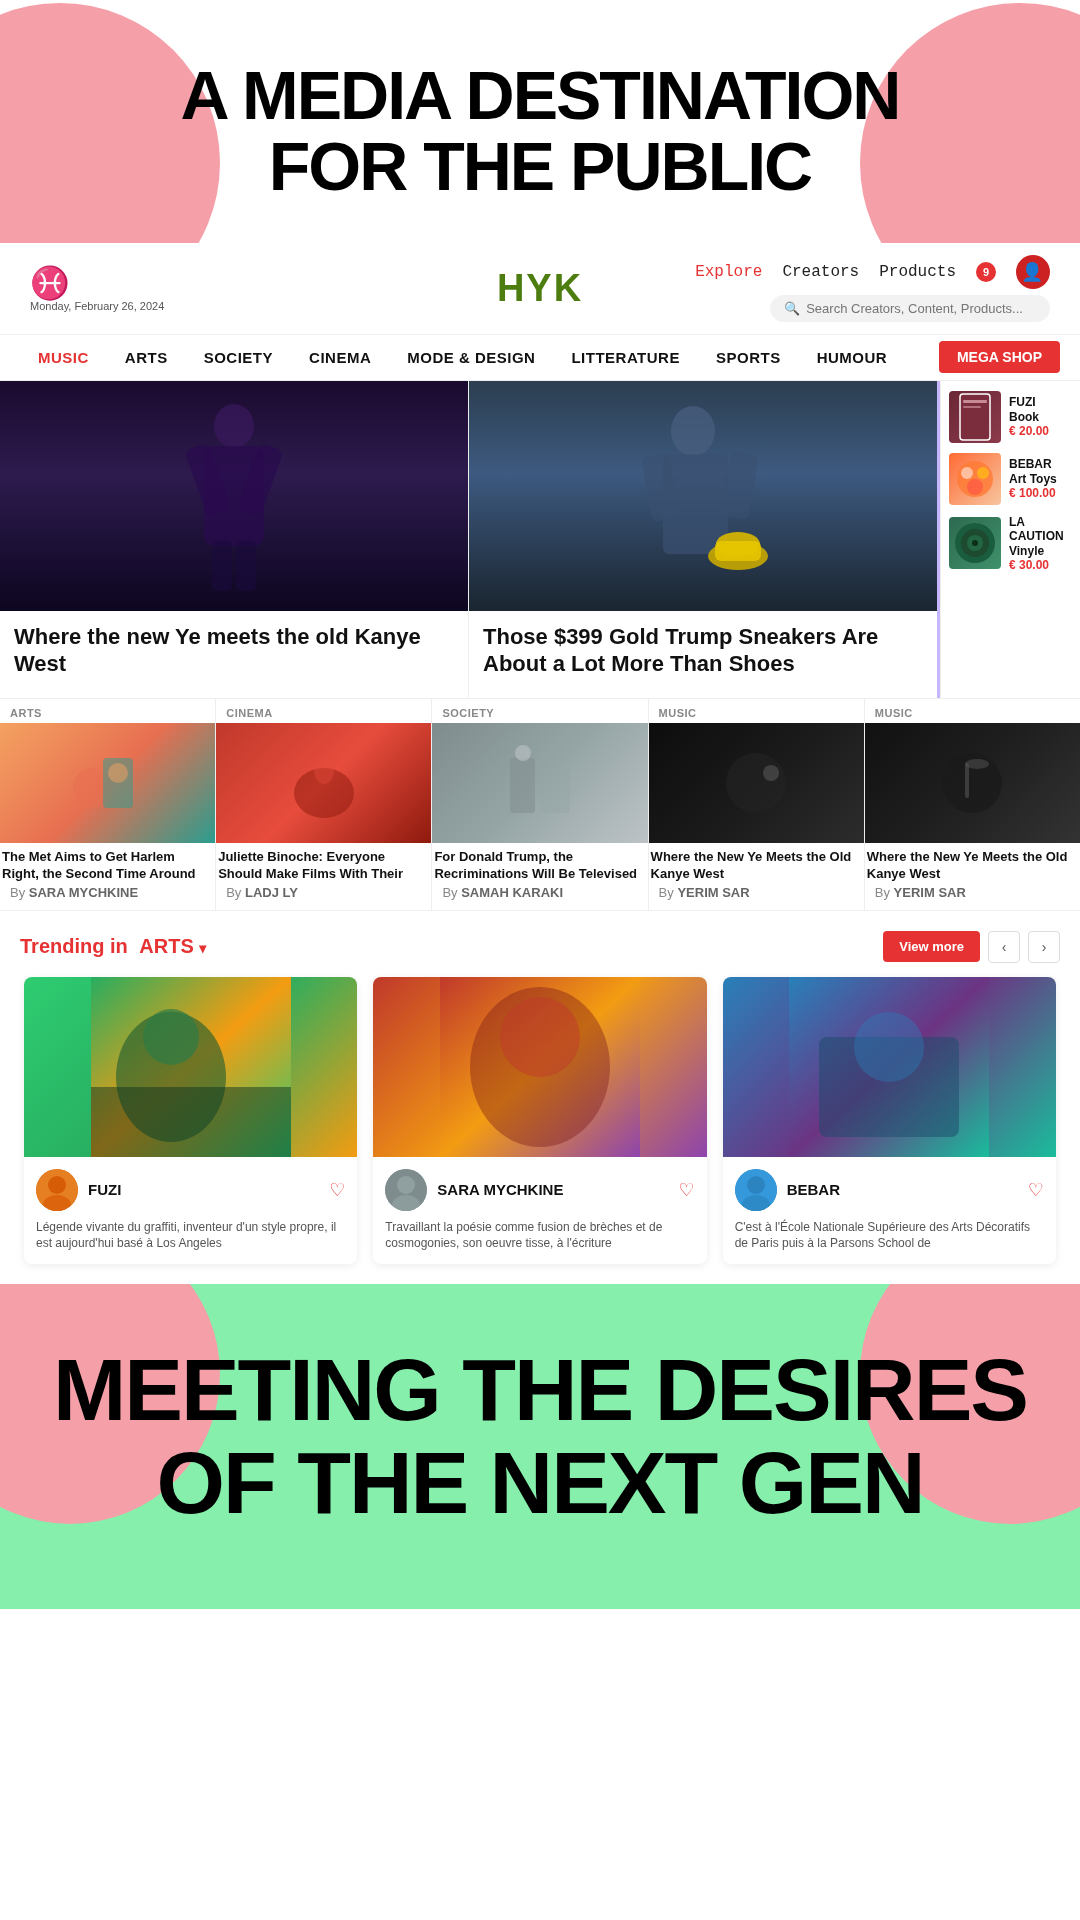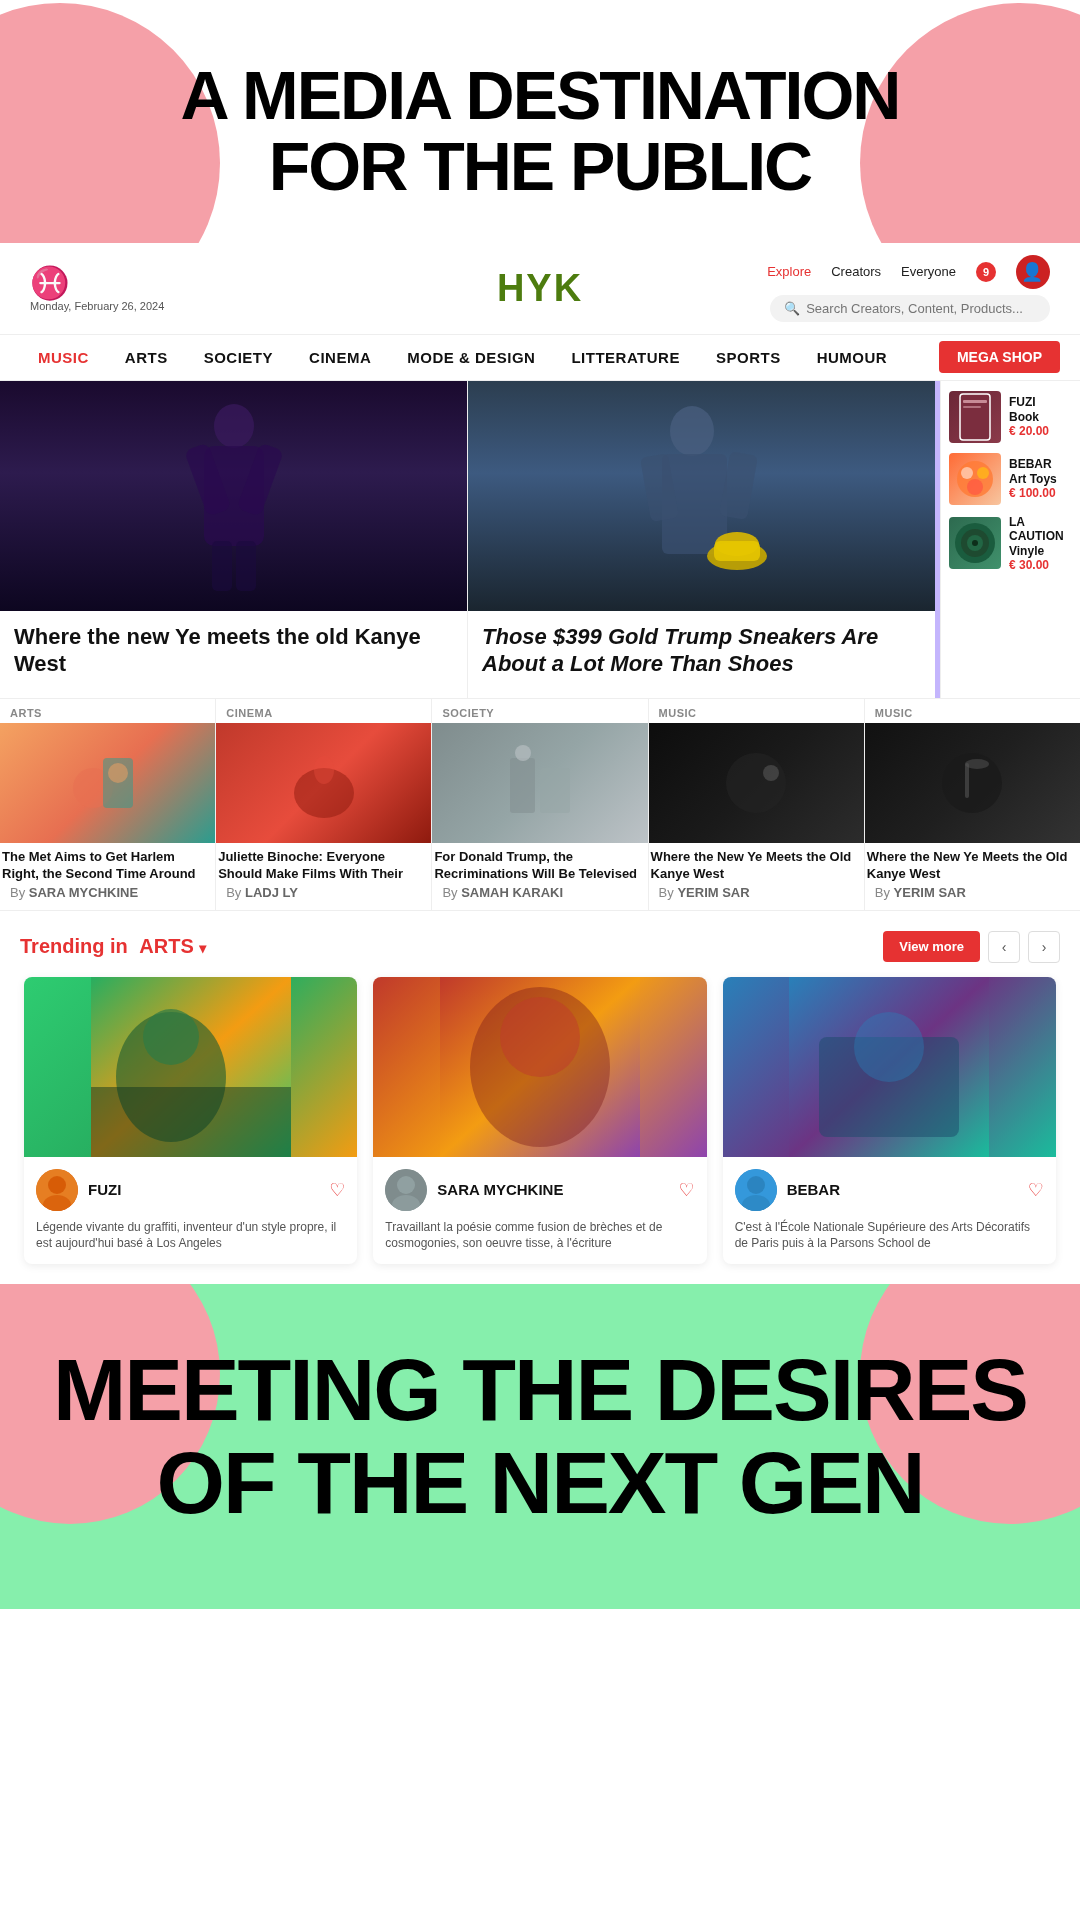--- a/index.html
+++ b/index.html
@@ -74,24 +74,25 @@
       flex-direction: column;
       align-items: flex-end;
       gap: 6px;
     }
     .navbar-links {
       display: flex;
       align-items: center;
       gap: 20px;
     }
     .navbar-link {
-      font-size: 13px;
+      font-size: 16px;
       color: #222;
       cursor: pointer;
       text-decoration: none;
+      font-family: Liberation Mono, monospace;
     }
     .navbar-link.active { color: #e63232; }
     .navbar-badge {
       background: #e63232;
       color: #fff;
       border-radius: 50%;
       width: 20px;
       height: 20px;
       display: inline-flex;
       align-items: center;
@@ -176,22 +177,21 @@
       padding: 0;
     }
     .featured-left {
       flex: 1;
       padding: 0 0 16px 0;
       border-right: 1px solid #eee;
     }
     .featured-right {
       flex: 1;
       padding: 0 0 16px 0;
-      border-right: 5px solid #c4b5fd;
-      font-style: italic;
+      border-right: 3px solid #c4b5fd;
     }
     
     .img-placeholder {
       width: 100%;
       height: 230px;
       display: flex;
       align-items: center;
       justify-content: center;
       overflow: hidden;
       position: relative;
@@ -461,21 +461,21 @@
     <span class="navbar-logo-symbol">♓</span>
     <span class="navbar-date">Monday, February 26, 2024</span>
   </div>
 
   <div class="navbar-brand">HYK</div>
 
   <div class="navbar-right">
     <div class="navbar-links">
       <a class="navbar-link active">Explore</a>
       <a class="navbar-link">Creators</a>
-      <a class="navbar-link">Everyone</a>
+      <a class="navbar-link">Products</a>
       <span class="navbar-badge">9</span>
       <span class="navbar-avatar">👤</span>
     </div>
     <div class="navbar-search">
       <span class="search-icon-small">🔍</span>
       <input type="text" placeholder="Search Creators, Content, Products..." style="">
     </div>
   </div>
 </nav>
 

